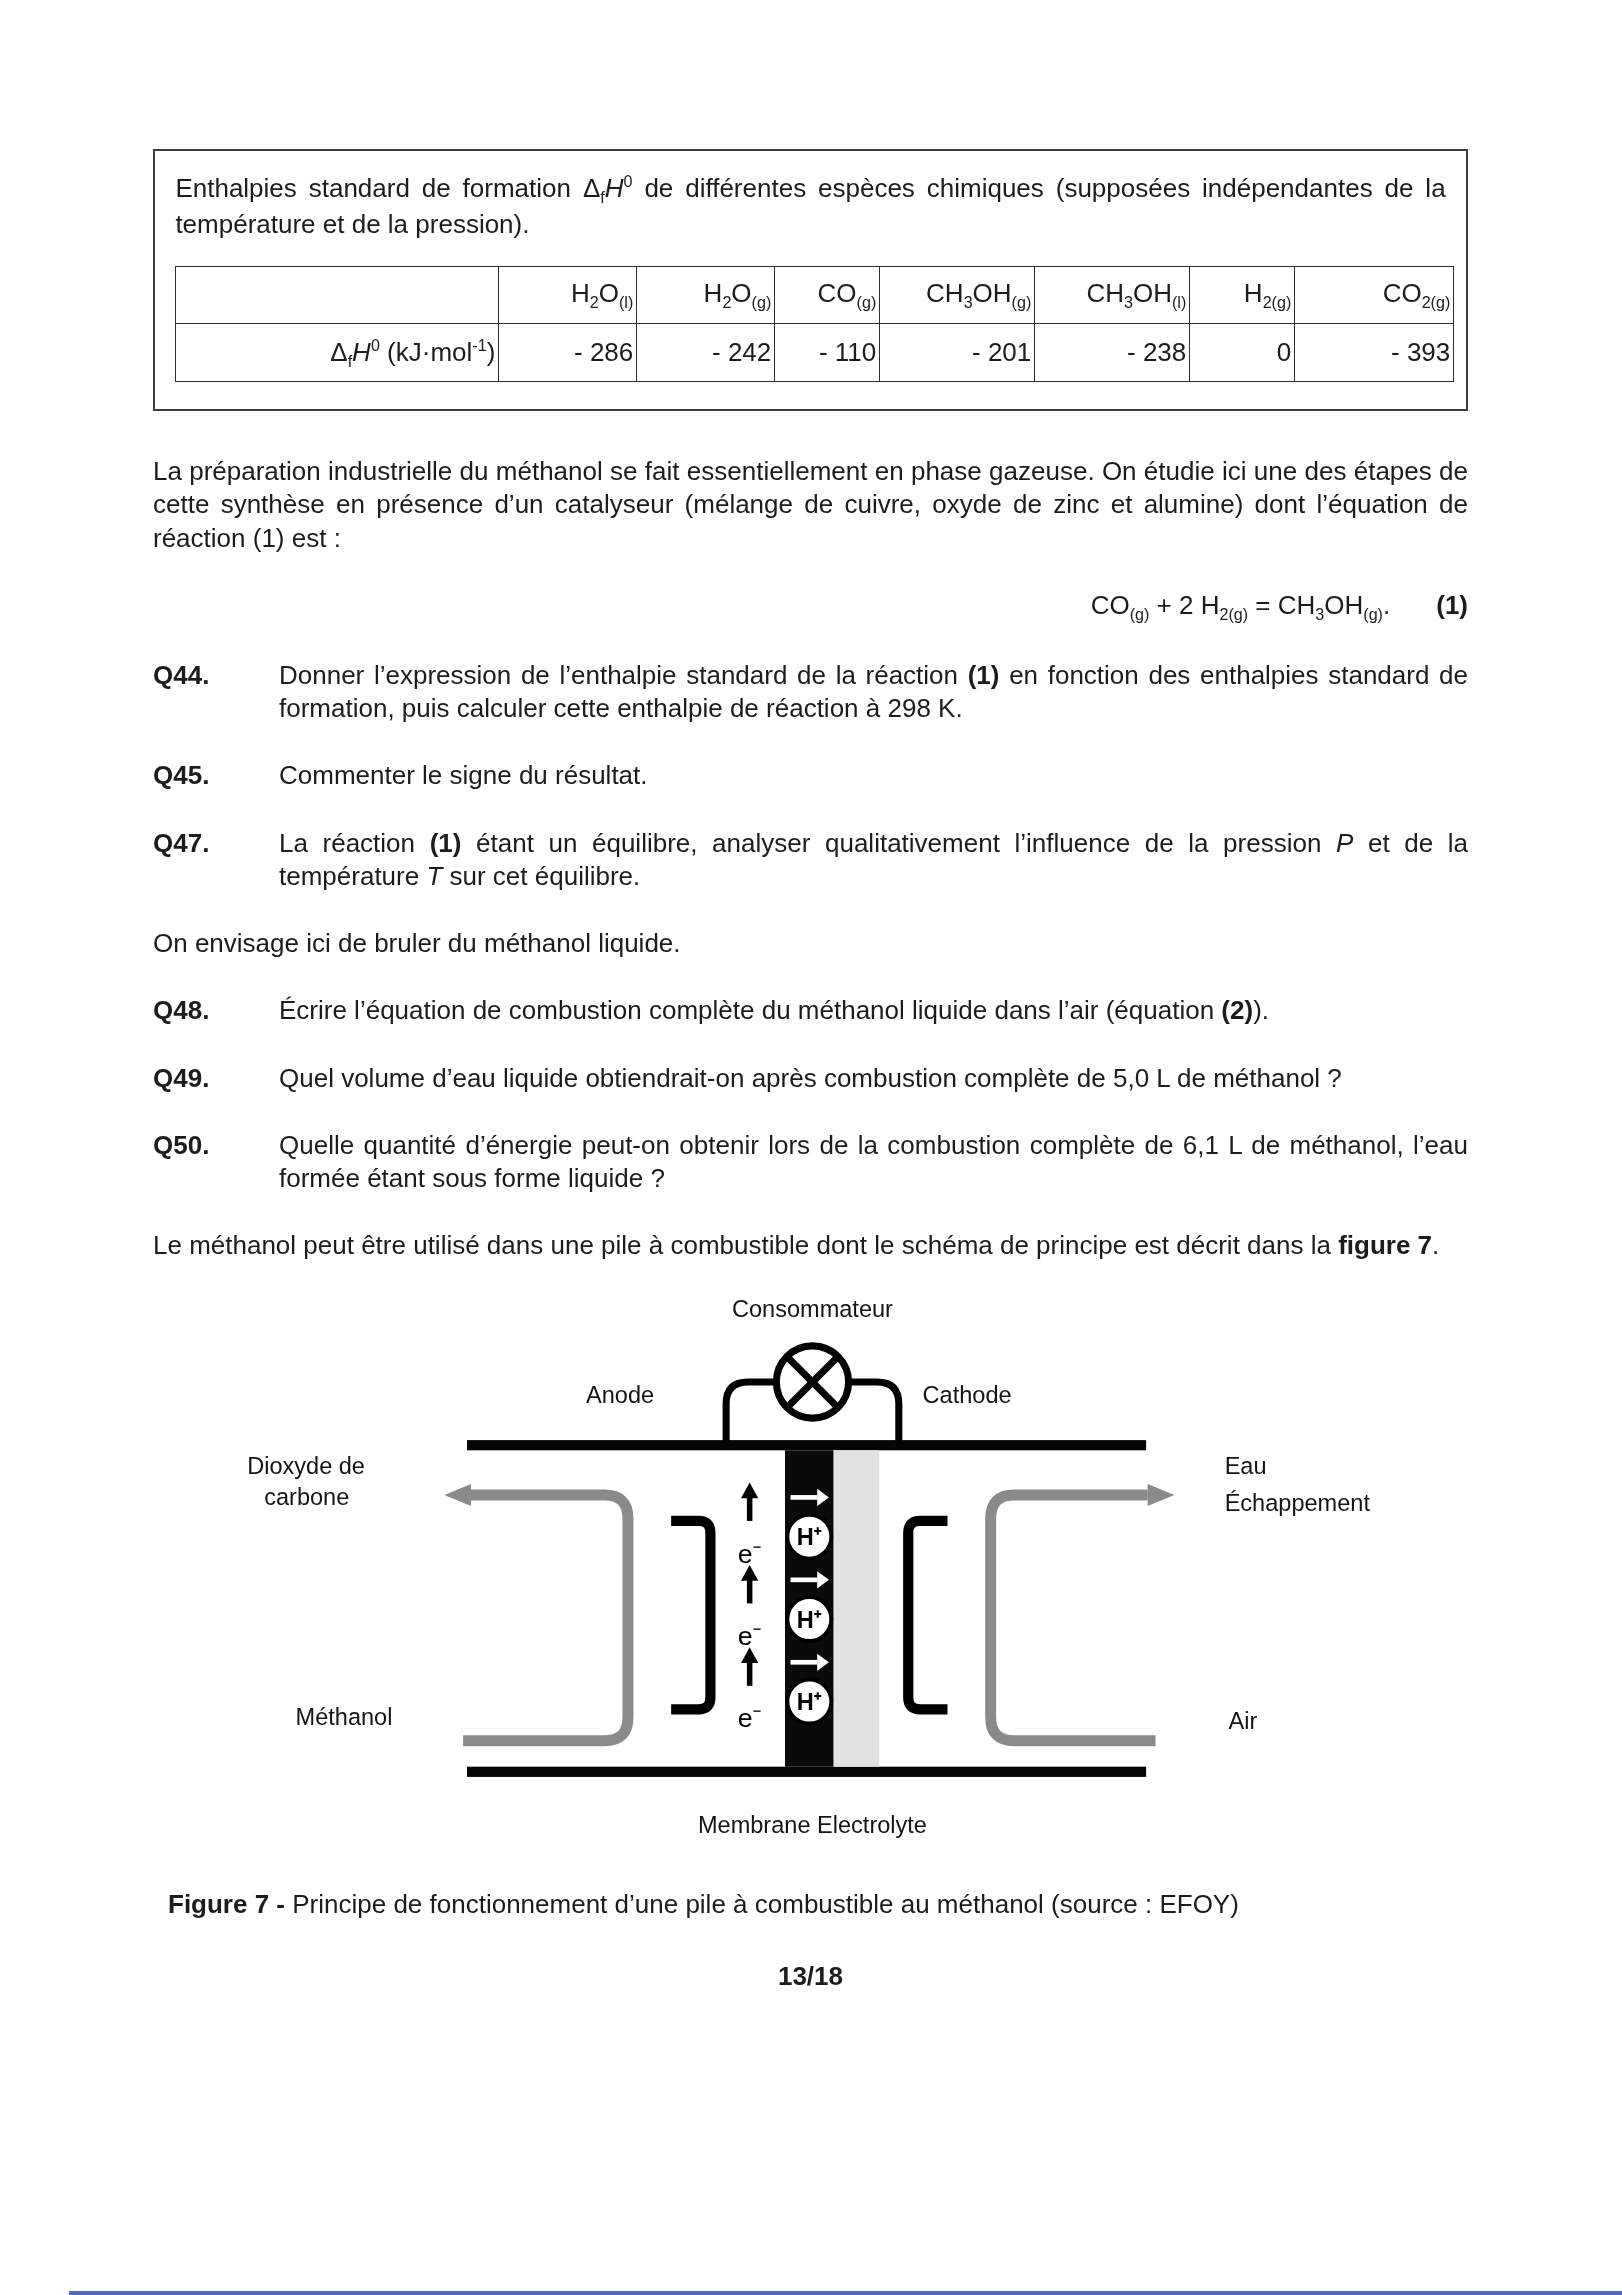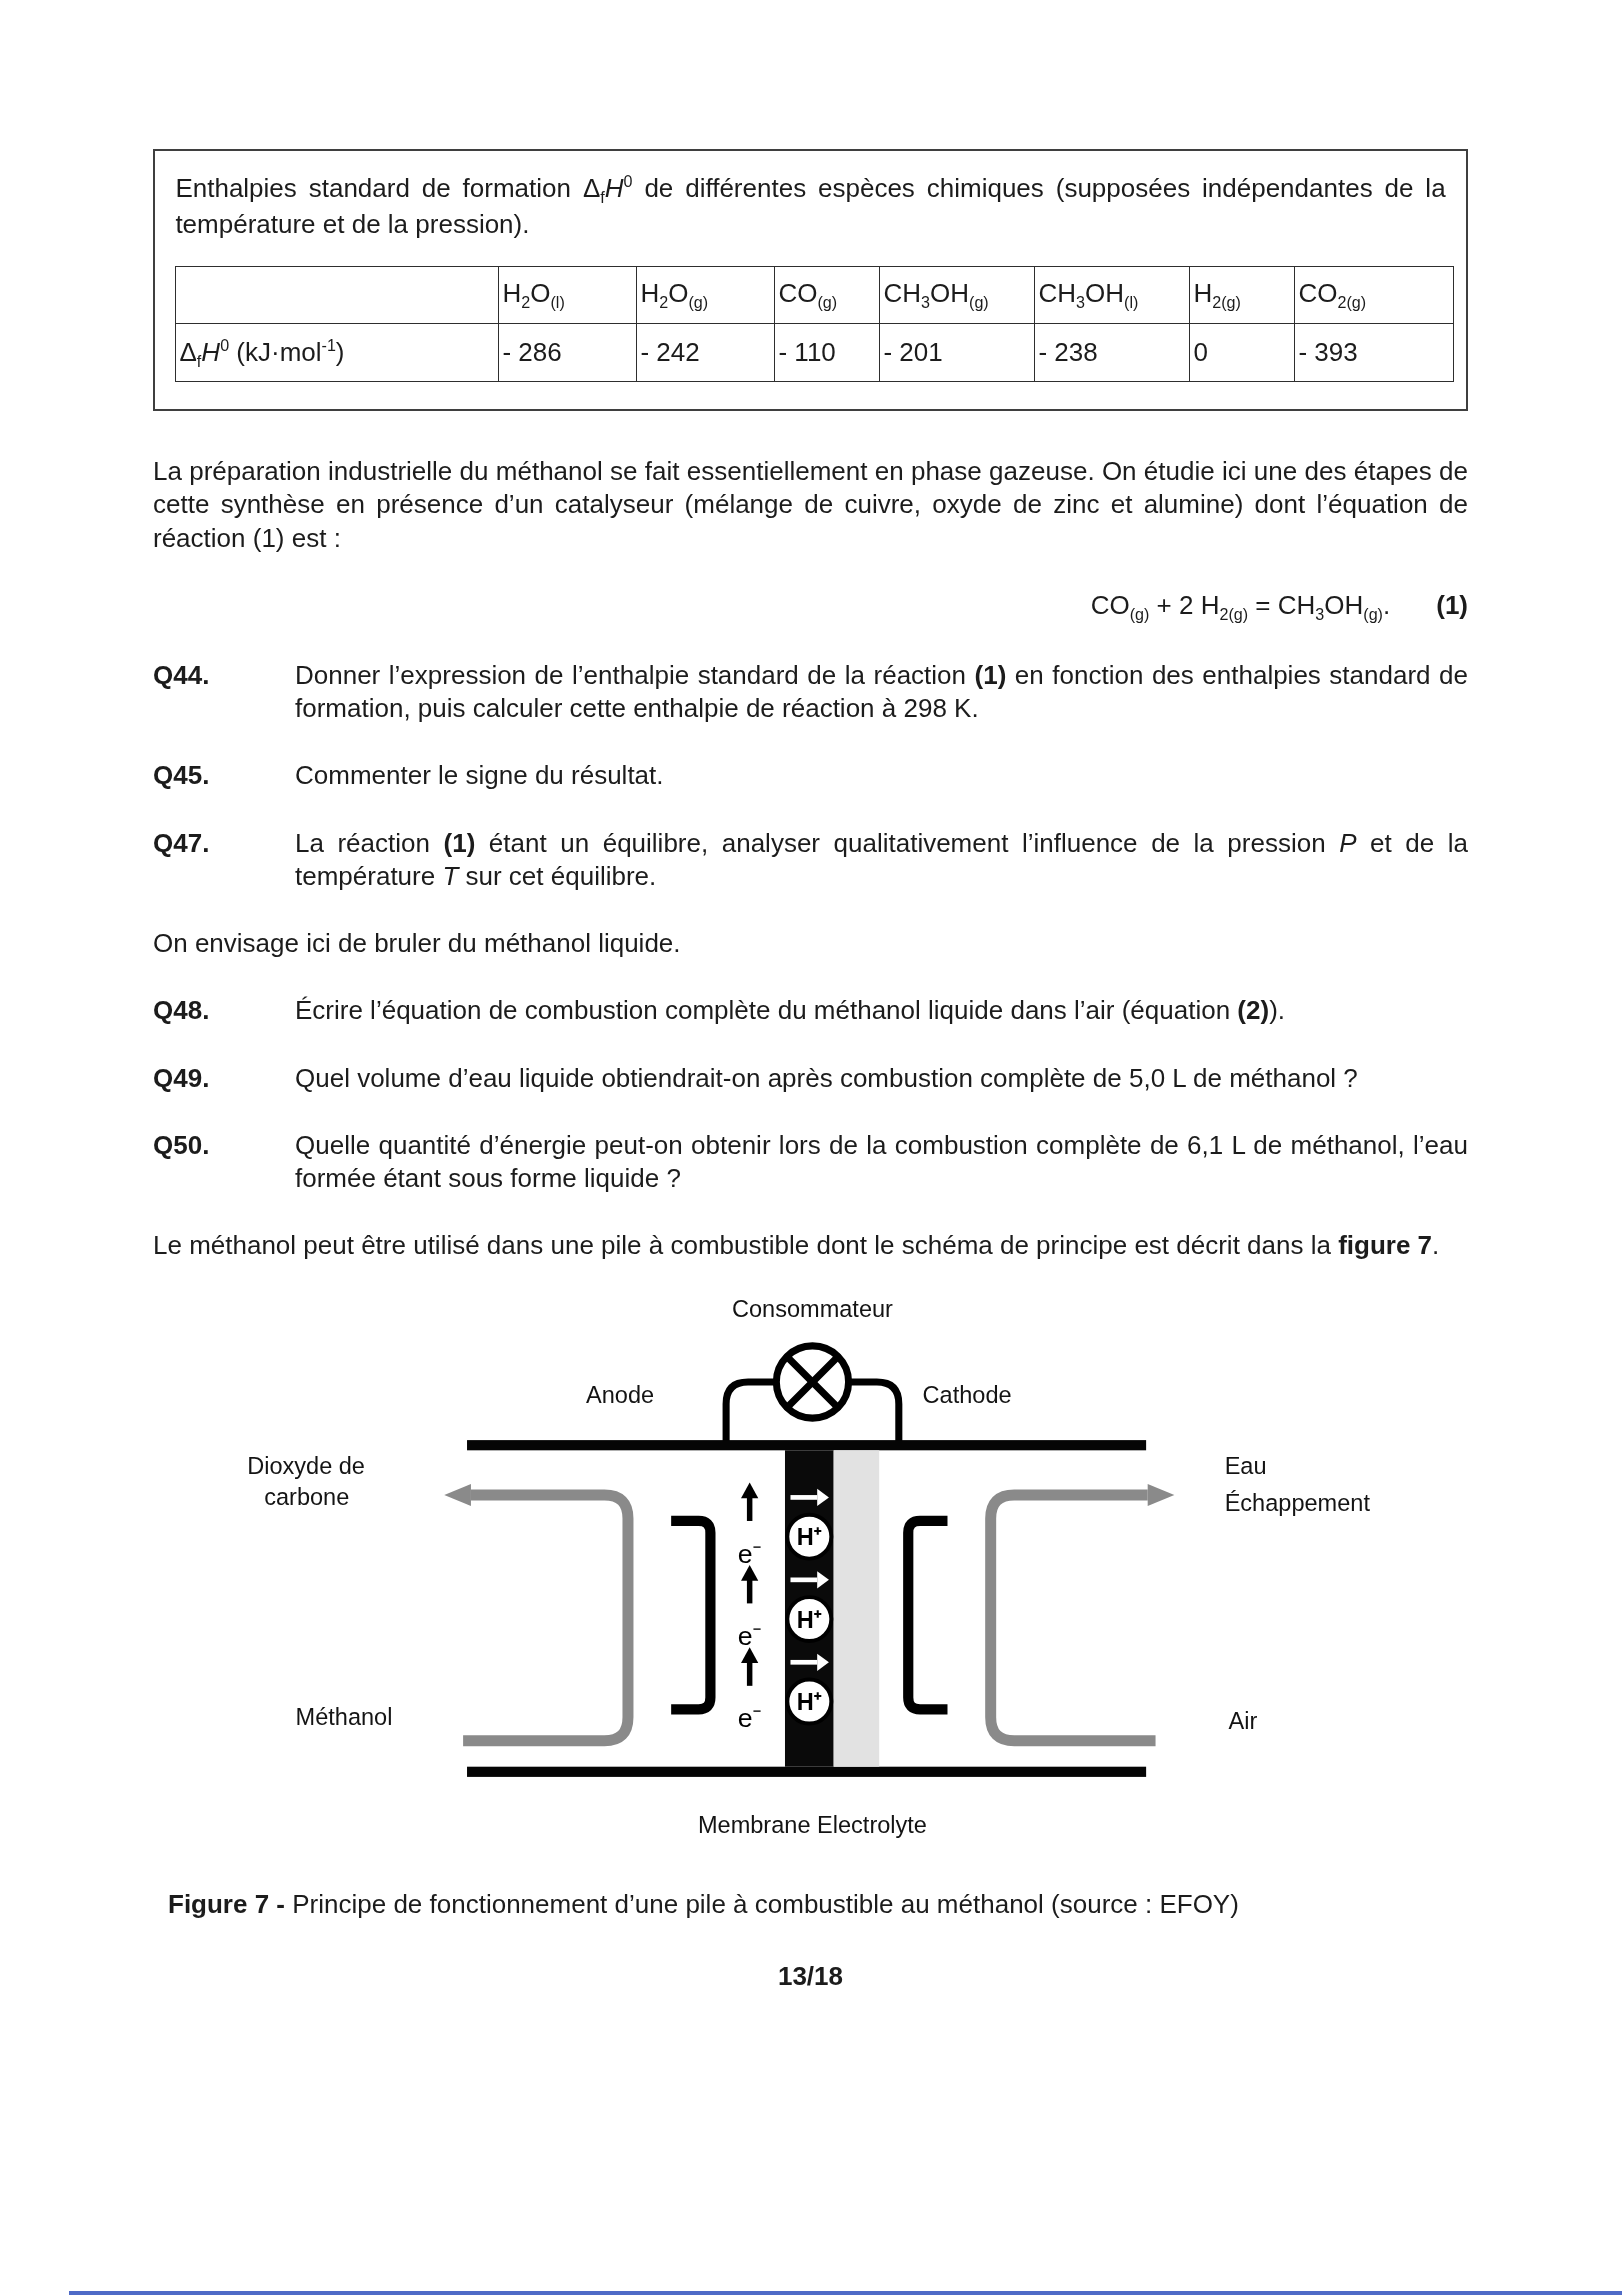--- a/index.html
+++ b/index.html
@@ -12,30 +12,30 @@
   .page { padding:149px 155px 0 153px; }
 
   
   .data-box { border:2.4px solid #3f3f3f; margin:0 0 44px 0; }
   .data-box-title { font-weight:bold; padding:14px 20.4px; border-bottom:2.4px solid #3f3f3f; }
   .data-box-body { padding:20.4px 20.4px 27px 20.4px; }
   .data-box-intro { margin:0 0 25px 0; text-align:justify; }
 
   table.enthalpy { border-collapse:collapse; width:100%; table-layout:fixed; }
   table.enthalpy th, table.enthalpy td {
-    border:1.6px solid #2e2e2e; text-align:left; vertical-align:middle;
+    border:1.6px solid #2e2e2e; text-align:right; vertical-align:middle;
     padding:10.2px 3.1px; font-weight:normal; font-size:26px;
   }
   sub, sup { font-size:62%; }
 
   .para { margin:12px 0 34px 0; text-align:justify; }
   .equation { text-align:right; margin:0 0 34px 0; }
   .equation .eq-num { font-weight:bold; margin-left:46px; }
 
-  .question { display:flex; margin:0 0 34px 0;gap:16px; }
+  .question { display:flex; margin:0 0 34px 0; }
   .qnum { font-weight:bold; flex:0 0 79px; width:79px; }
   .qtext { flex:1; text-align:justify;margin-left:47px; }
 
   .figure-wrap { margin:4.7px 0 33px 0; }
   .caption { margin:0 0 39px 15px; }
   .pagenum { text-align:center; font-weight:bold; margin:0; }
 
   .bottom-bar { position:absolute; left:69px; right:0; bottom:0; height:3.9px; background:#4f6bc7; }
 
   

